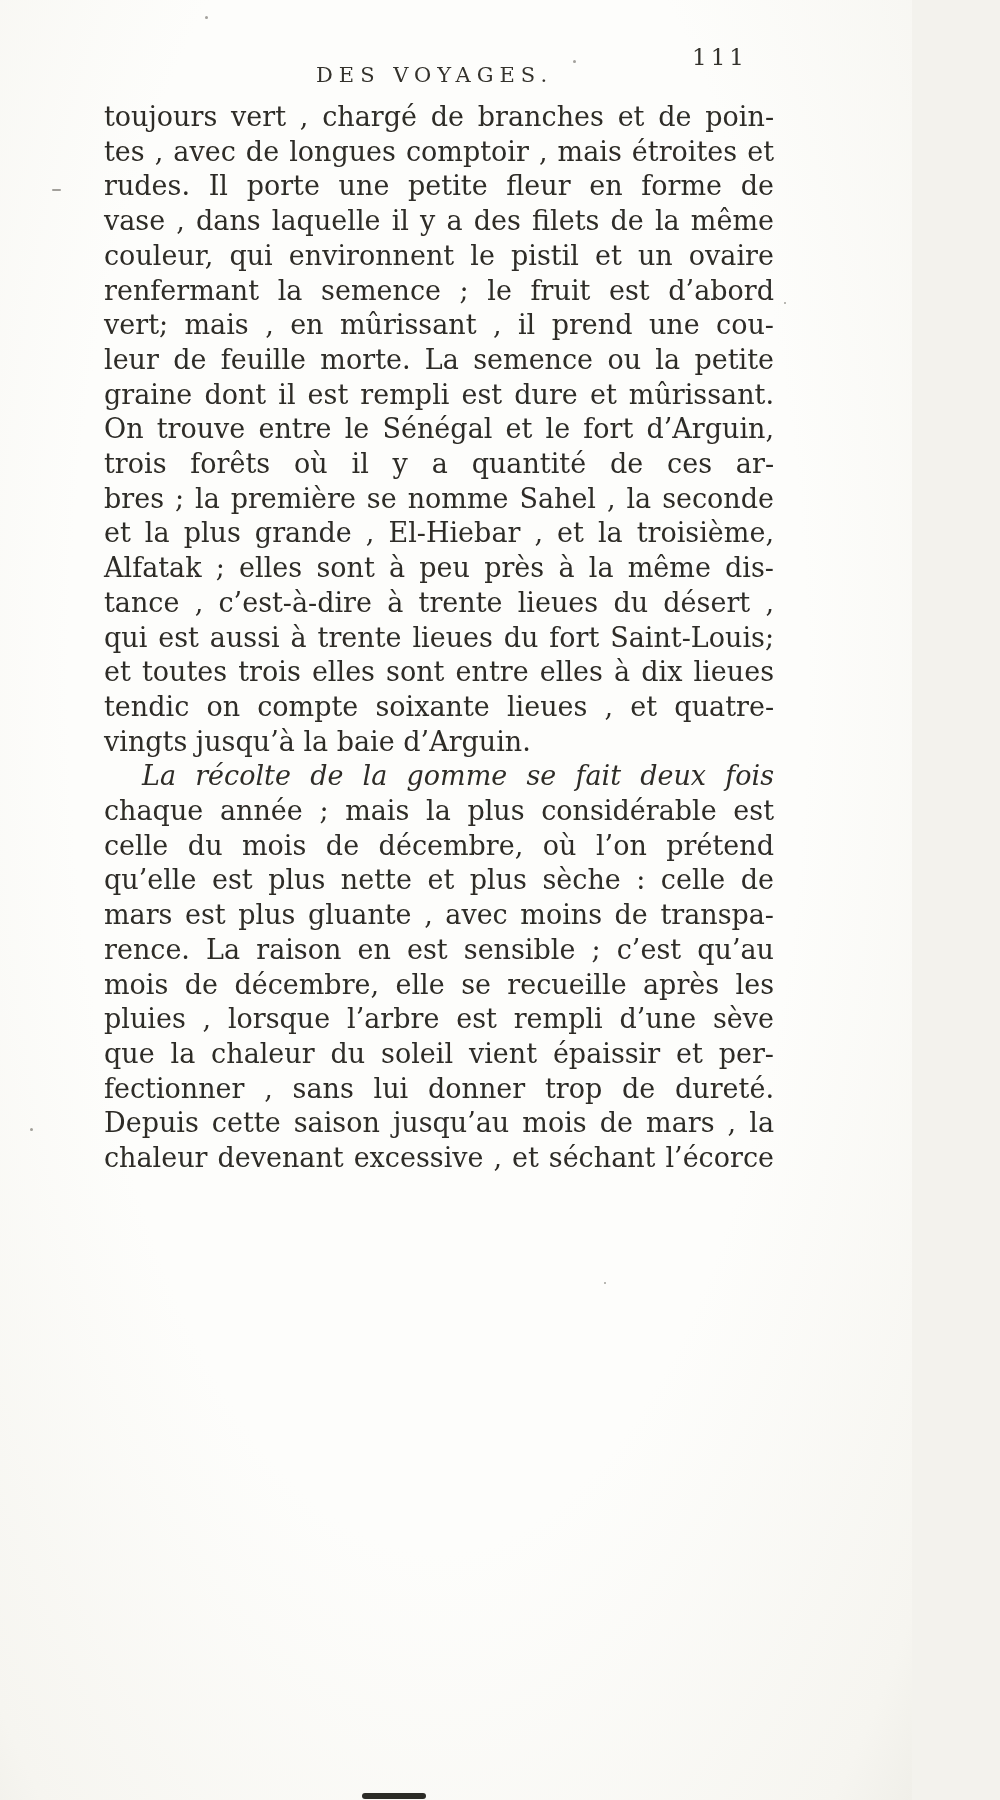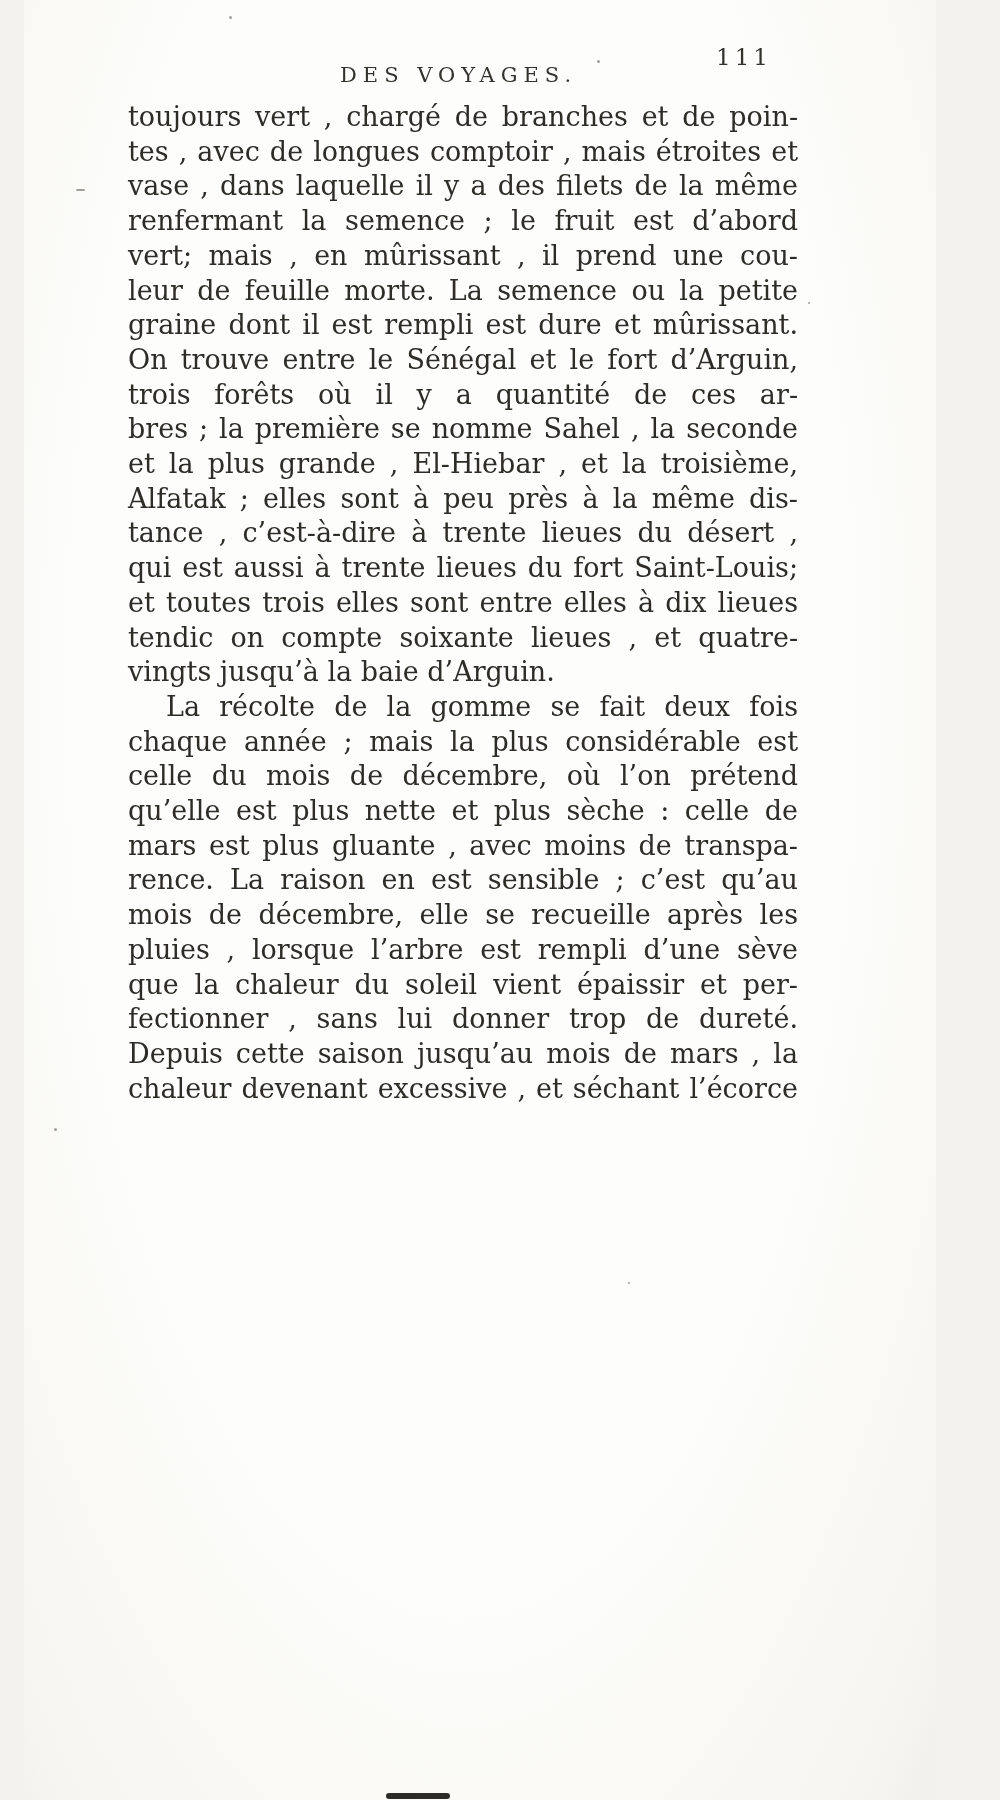--- a/index.html
+++ b/index.html
@@ -8,21 +8,20 @@
     width: 1000px; height: 1800px;
     background: #f3f2ed;
     font-family: "DejaVu Serif", "Liberation Serif", serif;
   }
   .page {
     position: relative;
     width: 912px; height: 1800px;
     background: radial-gradient(ellipse at 48% 38%, #fdfdfb 55%, #f6f5f0 92%, #f0efe9 100%);
     color: #2e2c27;
     overflow: hidden;
-    margin-left: 24px;
   }
   .header-title {
     position: absolute;
     top: 63px; left: 316px;
     font-size: 21px;
     letter-spacing: 6px;
     color: #34322c;
   }
   .page-number {
     position: absolute;
@@ -35,21 +34,21 @@
     position: absolute;
     top: 100px; left: 104px;
     width: 670px;
     font-size: 27px;
     line-height: 34.7px;
   }
   .line {
     text-align: justify;
     text-align-last: justify;
   }
-  .line.indent { text-indent: 38px; }
+  .line.indent { text-indent: 38px; font-style: italic; }
   .line.last { text-align: center; text-align-last: left; }
   .speck {
     position: absolute;
     background: #4a463e;
     border-radius: 50%;
     opacity: 0.5;
   }
   .speck.dash { border-radius: 1px; }
   .bottom-mark {
     position: absolute;
@@ -65,21 +64,23 @@
 
 <div class="page">
 
   <span class="header-title">DES VOYAGES.</span>
 
   <span class="page-number">111</span>
 
   <div class="text-block">
       <div class="line">toujours vert , chargé de branches et de poin-</div>
       <div class="line">tes , avec de longues comptoir , mais étroites et</div>
+      <div class="line">rudes. Il porte une petite fleur en forme de</div>
       <div class="line">vase , dans laquelle il y a des filets de la même</div>
+      <div class="line">couleur, qui environnent le pistil et un ovaire</div>
       <div class="line">renfermant la semence ; le fruit est d’abord</div>
       <div class="line">vert; mais , en mûrissant , il prend une cou-</div>
       <div class="line">leur de feuille morte. La semence ou la petite</div>
       <div class="line">graine dont il est rempli est dure et mûrissant.</div>
       <div class="line">On trouve entre le Sénégal et le fort d’Arguin,</div>
       <div class="line">trois forêts où il y a quantité de ces ar-</div>
       <div class="line">bres ; la première se nomme Sahel , la seconde</div>
       <div class="line">et la plus grande , El-Hiebar , et la troisième,</div>
       <div class="line">Alfatak ; elles sont à peu près à la même dis-</div>
       <div class="line">tance , c’est-à-dire à trente lieues du désert ,</div>

